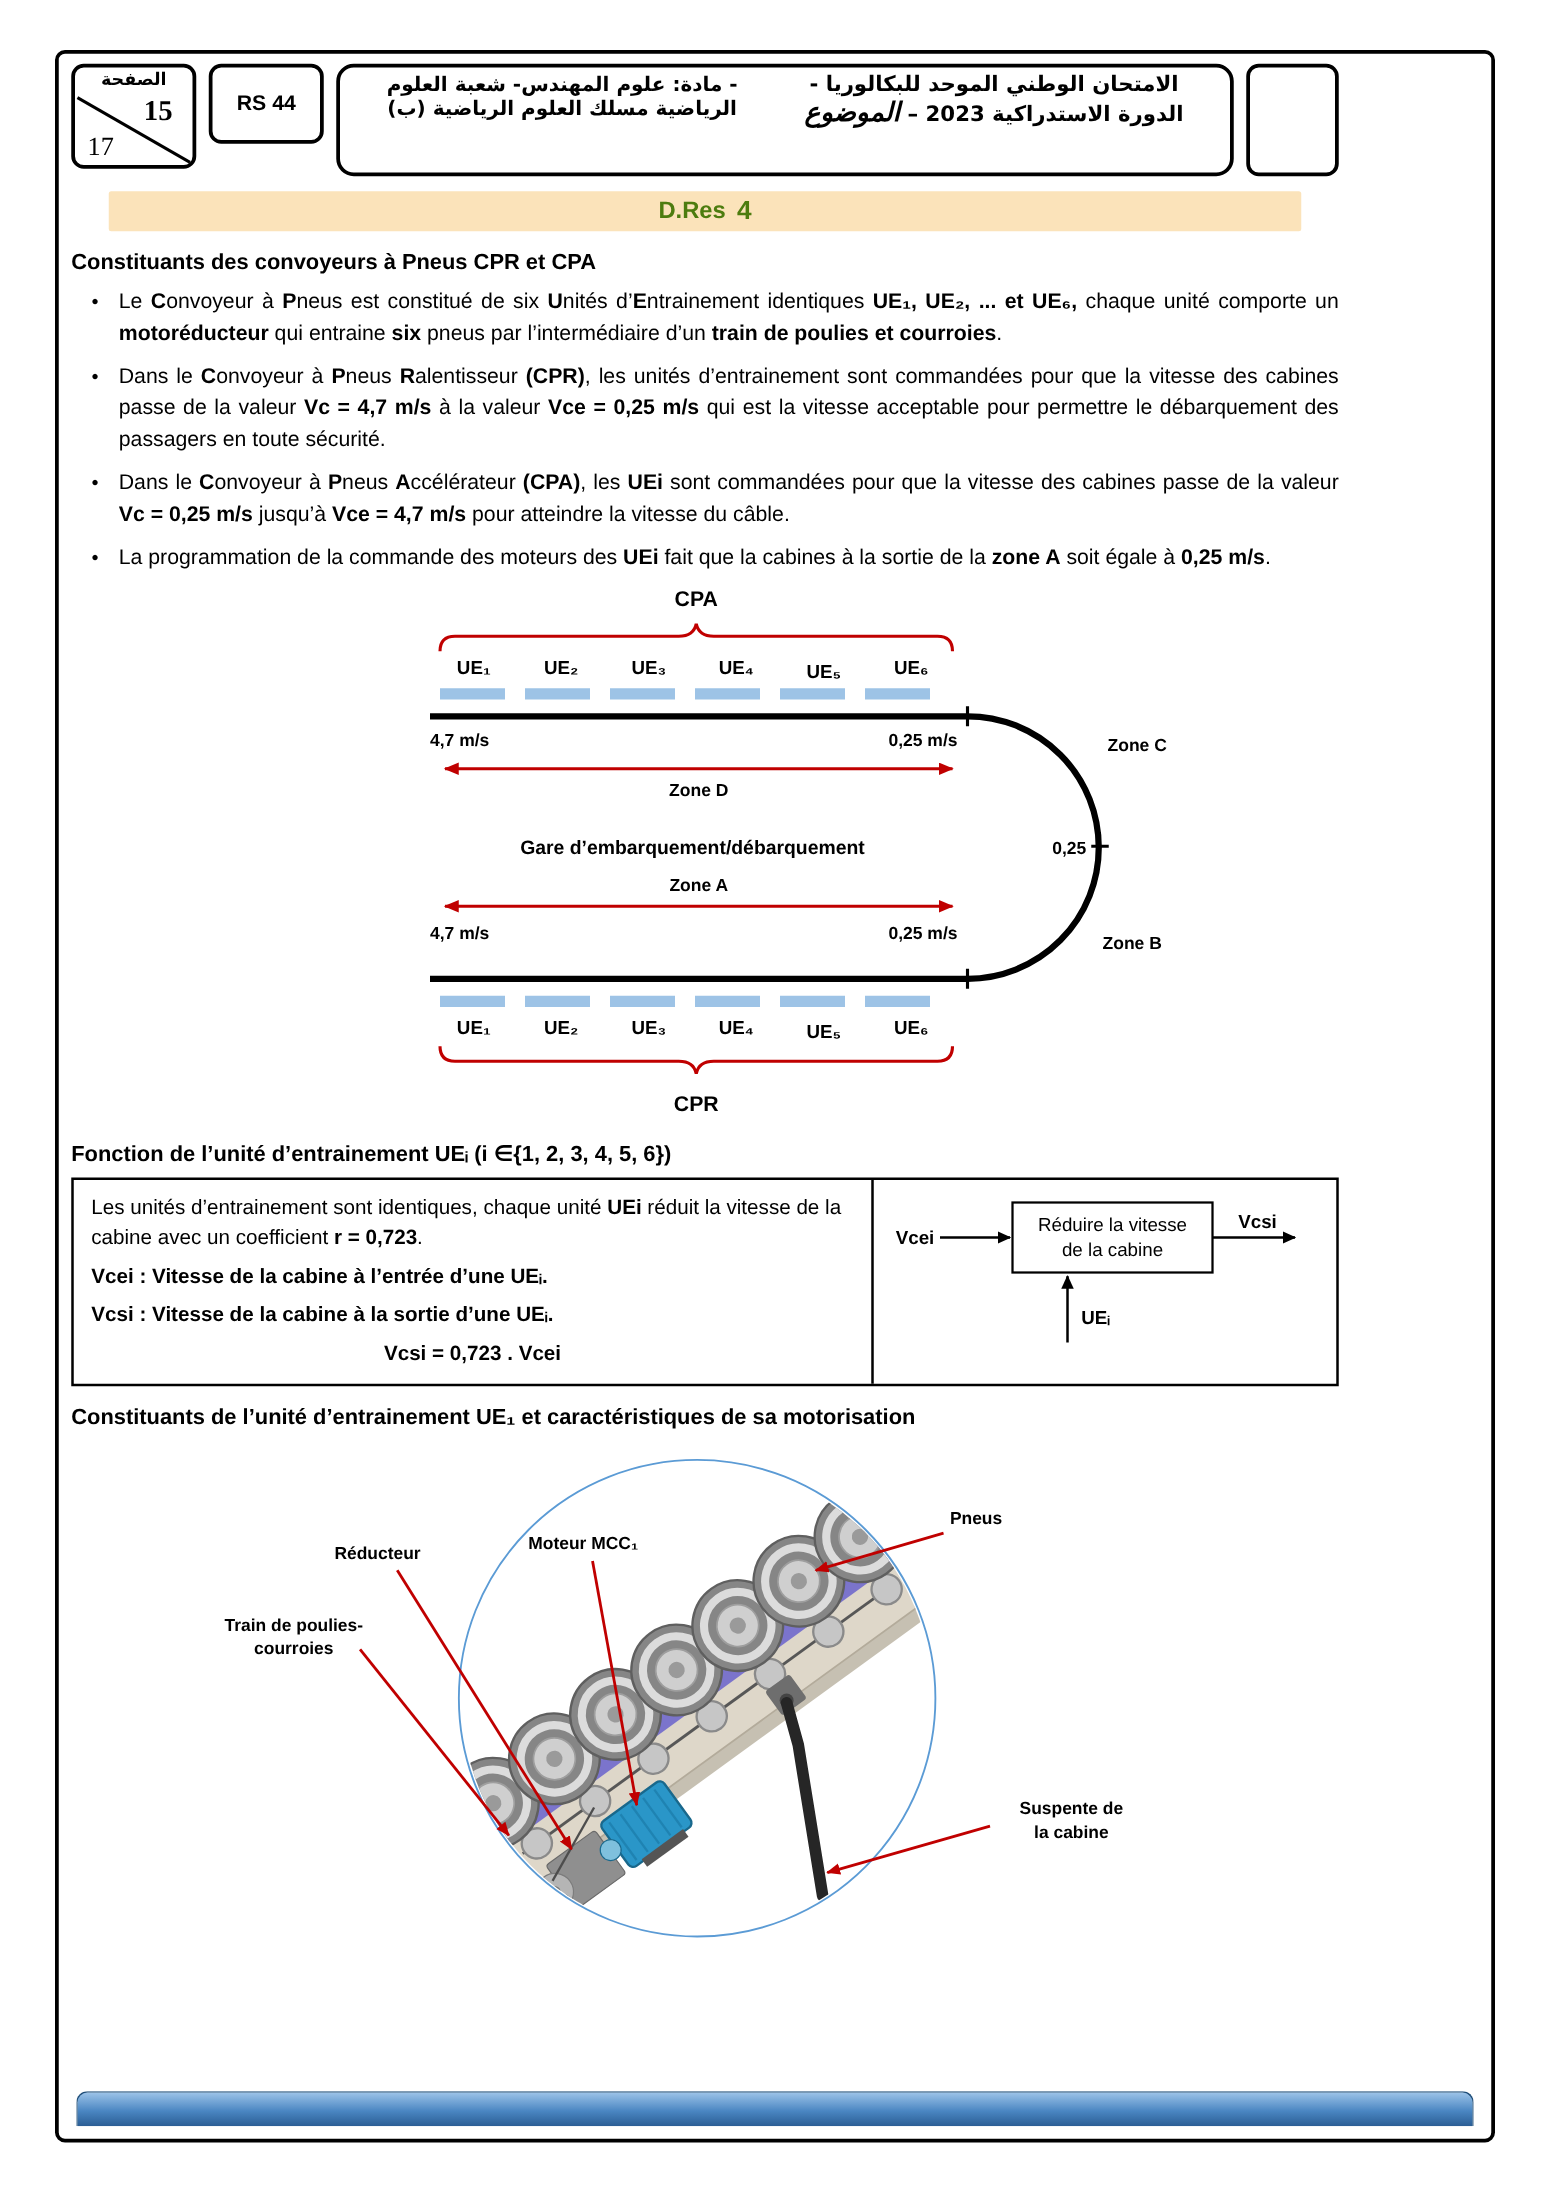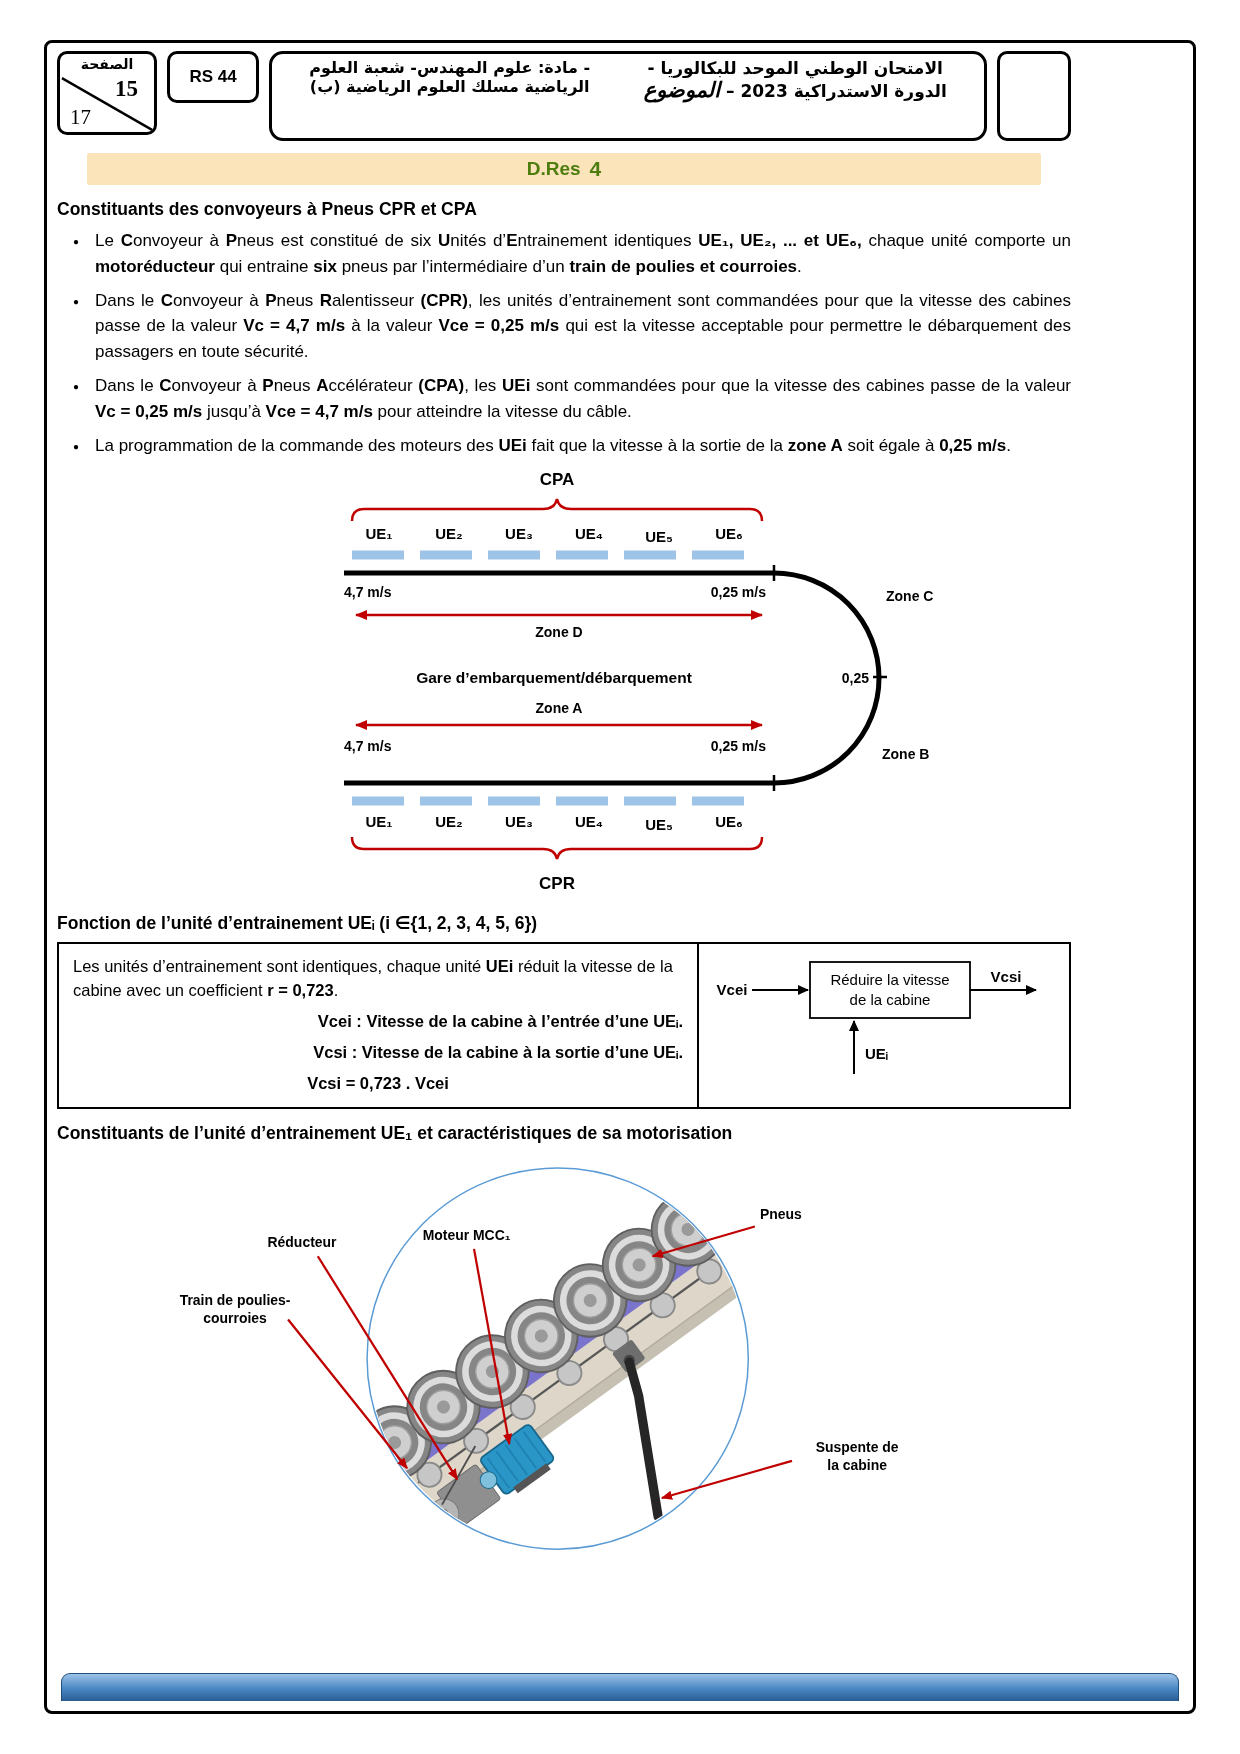--- a/index.html
+++ b/index.html
@@ -14,21 +14,21 @@
   .header { display:flex; gap:10px; align-items:flex-start; }
   .pagebox { width:100px; height:84px; border:3px solid #000; border-radius:10px; position:relative;
              font-family:"DejaVu Sans",sans-serif; flex:none; }
   .pagebox-label { text-align:center; font-weight:bold; font-size:14px; padding-top:2px; }
   .pagebox-diag { position:absolute; left:0; bottom:0; width:100%; height:56px; }
   .pagebox-diag line { stroke:#000; stroke-width:2.5; }
   .pagebox-cur { position:absolute; right:16px; top:22px; font-family:"Liberation Serif","DejaVu Serif",serif;
                  font-weight:bold; font-size:23px; }
   .pagebox-tot { position:absolute; left:10px; bottom:2px; font-family:"Liberation Serif","DejaVu Serif",serif;
                  font-weight:normal; font-size:21px; }
-  .rsbox { width:92px; height:52px; border:3px solid #000; border-radius:10px; flex:none;
+  .rsbox { width:92px; height:64px; border:3px solid #000; border-radius:10px; flex:none;
            display:flex; align-items:center; justify-content:center; font-weight:bold; font-size:17px; }
   .titlebox { flex:1; height:90px; border:3px solid #000; border-radius:14px;
               font-family:"DejaVu Sans",sans-serif; text-align:center; padding:4px 14px;
               display:flex; flex-direction:row; justify-content:center; gap:7px; }
   .title-l1 { font-weight:bold; font-size:17px; }
   .title-l1 .topic { font-size:21px; font-style:italic; font-weight:bold; }
   .title-l2 { font-weight:bold; font-size:16px; }
   .rightbox { width:74px; height:90px; border:3px solid #000; border-radius:10px; flex:none; }
 
   
@@ -57,21 +57,21 @@
   .dash { stroke:#9dc3e6; stroke-width:9; stroke-dasharray:52 16; }
   .rail { stroke:#000; stroke-width:5; }
   .tick { stroke:#000; stroke-width:2.5; }
   .curve { fill:none; stroke:#000; stroke-width:5; }
   .rarrow { stroke:#c00000; stroke-width:2.5; }
 
   
   .fbox { border:2.5px solid #000; margin-top:4px; display:flex; width:100%; }
   .fbox-left { flex:1; padding:10px 14px 6px; font-size:16.5px; line-height:1.5; }
   .fbox-left p { margin-bottom:6px; }
-  .fbox-left .fb { font-weight:bold;text-align:right; }
+  .fbox-left .fb { font-weight:bold; }
   .fbox-left .fc { text-align:center; margin-top:2px; }
   .fbox-right { width:372px; border-left:2.5px solid #000;
                 display:flex; justify-content:center; }
   .fbox-right svg { width:360px; height:150px; }
   .bd-t { font-size:15px; font-weight:bold; }
   .bd-t2 { font-size:15px; }
   .bd-a { stroke:#000; stroke-width:2; }
   .bd-box { fill:#fff; stroke:#000; stroke-width:1.8; }
 
   
@@ -117,21 +117,21 @@
     <div class="dres">
       <span class="dres-label">D.Res</span>
       <span class="dres-num">4</span>
     </div>
 
     <h2 class="sec-h">Constituants des convoyeurs à Pneus CPR et CPA</h2>
     <ul class="bullets">
       <li><span>Le </span><b>C</b><span>onvoyeur à </span><b>P</b><span>neus est constitué de six </span><b>U</b><span>nités d’</span><b>E</b><span>ntrainement identiques </span><b>UE₁, UE₂, ... et UE₆,</b><span> chaque unité comporte un </span><b>motoréducteur</b><span> qui entraine </span><b>six</b><span> pneus par l’intermédiaire d’un </span><b>train de poulies et courroies</b><span>.</span></li>
       <li><span>Dans le </span><b>C</b><span>onvoyeur à </span><b>P</b><span>neus </span><b>R</b><span>alentisseur </span><b>(CPR)</b><span>, les unités d’entrainement sont commandées pour que la vitesse des cabines passe de la valeur </span><b>Vc = 4,7 m/s</b><span> à la valeur </span><b>Vce = 0,25 m/s</b><span> qui est la vitesse acceptable pour permettre le débarquement des passagers en toute sécurité.</span></li>
       <li><span>Dans le </span><b>C</b><span>onvoyeur à </span><b>P</b><span>neus </span><b>A</b><span>ccélérateur </span><b>(CPA)</b><span>, les </span><b>UEi</b><span> sont commandées pour que la vitesse des cabines passe de la valeur </span><b>Vc = 0,25 m/s</b><span> jusqu’à </span><b>Vce = 4,7 m/s</b><span> pour atteindre la vitesse du câble.</span></li>
-      <li><span>La programmation de la commande des moteurs des </span><b>UEi</b><span> fait que la vitesse à la sortie de la </span><b>zone A</b><span> soit égale à </span><b>0,25 m/s</b><span>.</span></li>
+      <li><span>La programmation de la commande des moteurs des </span><b>UEi</b><span> fait que la cabines à la sortie de la </span><b>zone A</b><span> soit égale à </span><b>0,25 m/s</b><span>.</span></li>
     </ul>
 
     <svg class="conveyor" viewBox="0 0 860 432">
       <defs>
         <marker id="arrR" markerUnits="userSpaceOnUse" markerWidth="14" markerHeight="12" refX="11" refY="5" orient="auto-start-reverse">
           <path d="M0,0 L12,5 L0,10 z" fill="#c00000"></path>
         </marker>
       </defs>
       <text class="t-big" x="423" y="18" text-anchor="middle">CPA</text>
       <path class="brace" d="M218,54 Q218,42 230,42 L409,42 Q421,42 423,32 Q425,42 437,42 L616,42 Q628,42 628,54"></path>

